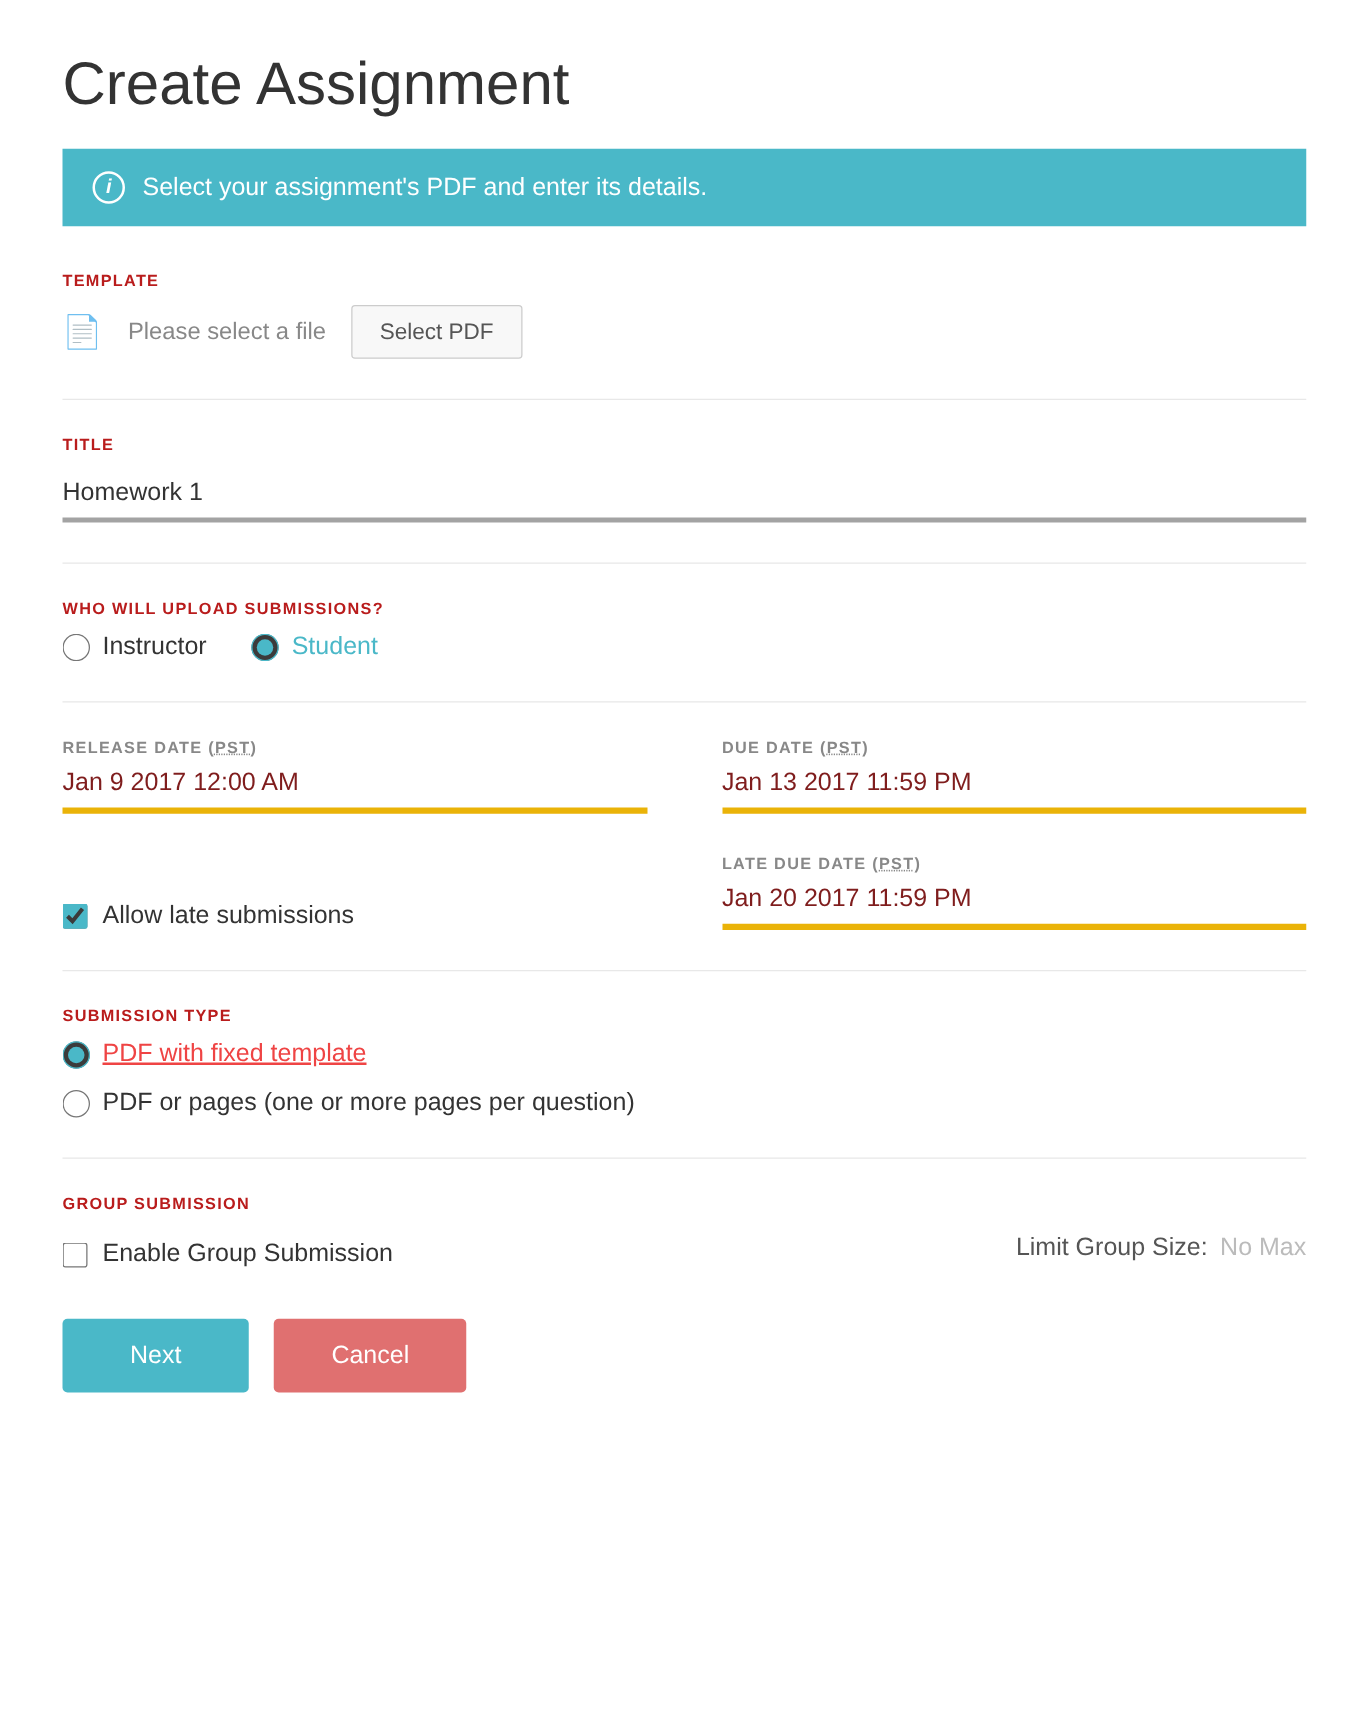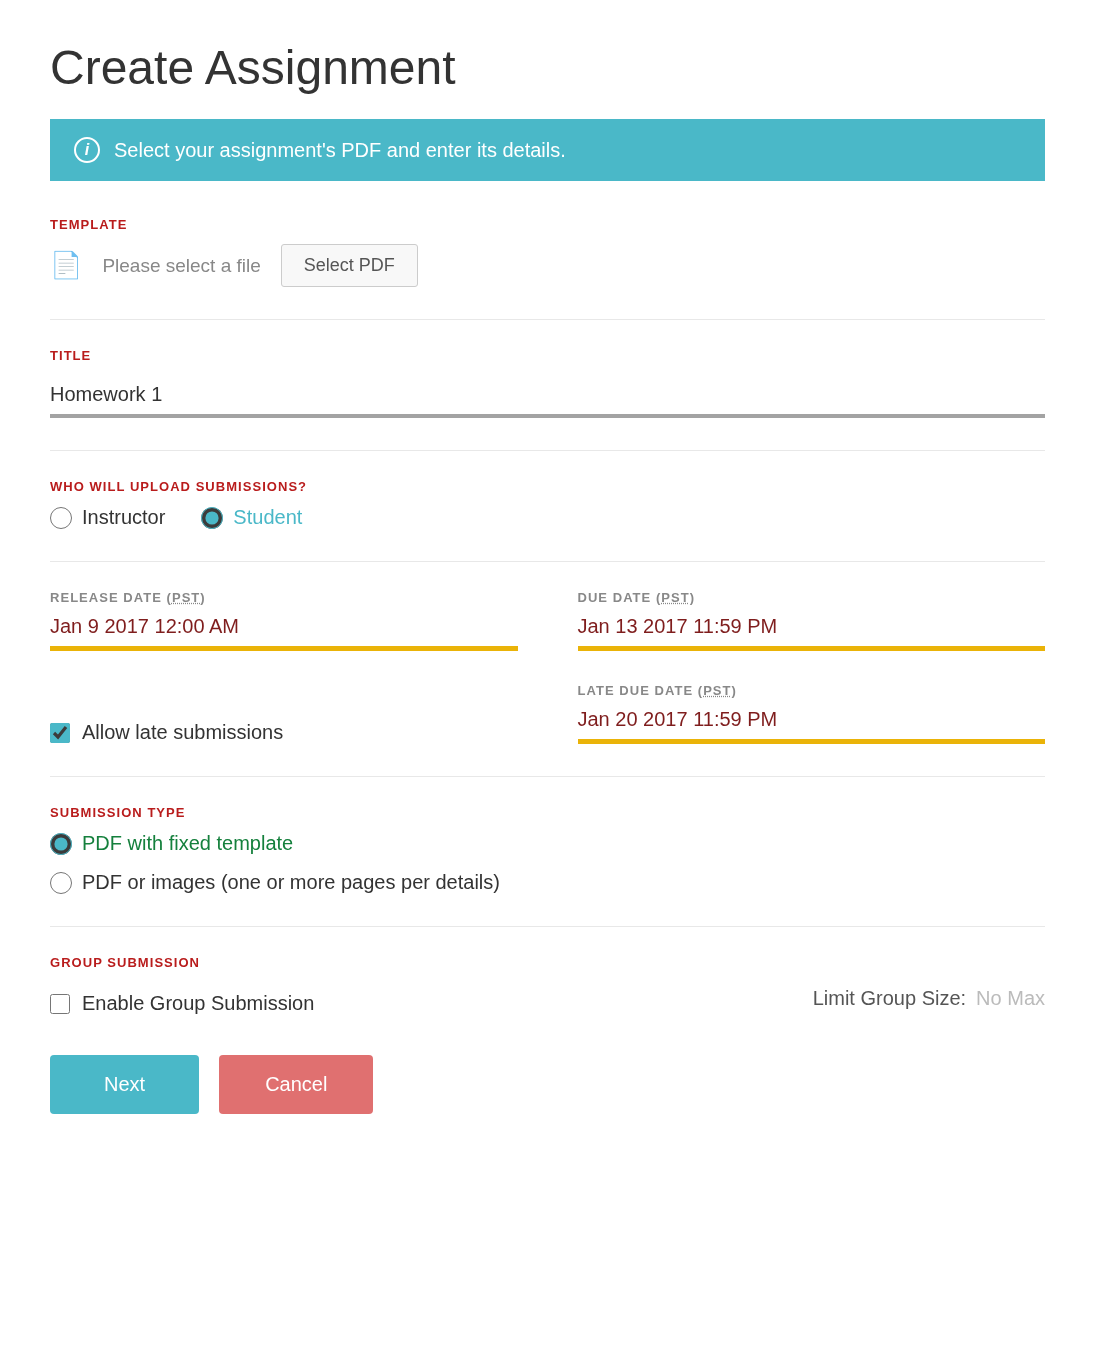--- a/index.html
+++ b/index.html
@@ -275,25 +275,25 @@
   </div>
 </div>
 
 <hr class="divider" data-name="divider-4">
 
 <div class="form-section" data-name="submission-type-section">
   <div class="section-label" data-name="submission-type-label">SUBMISSION TYPE</div>
   <div class="submission-type-options" data-name="submission-type-options">
     <div class="radio-option selected" data-name="pdf-fixed-option">
       <input type="radio" name="submission_type" id="pdf_fixed" checked="" data-name="pdf-fixed-radio" style="">
-      <label for="pdf_fixed" style="color:#15803d;" data-name="pdf-fixed-label">PDF with fixed template</label>
+      <label for="pdf_fixed" style="color:#ef4444;text-decoration:underline;" data-name="pdf-fixed-label">PDF with fixed template</label>
     </div>
     <div class="radio-option" data-name="pdf-images-option">
       <input type="radio" name="submission_type" id="pdf_images" data-name="pdf-images-radio" style="">
-      <label for="pdf_images" data-name="pdf-images-label">PDF or images (one or more pages per details)</label>
+      <label for="pdf_images" data-name="pdf-images-label">PDF or pages (one or more pages per question)</label>
     </div>
   </div>
 </div>
 
 <hr class="divider" data-name="divider-5">
 
 <div class="form-section" data-name="group-submission-section">
   <div class="section-label" data-name="group-submission-label">GROUP SUBMISSION</div>
   <div class="group-submission-row" data-name="group-submission-row">
     <label class="checkbox-label" data-name="enable-group-submission-label">

